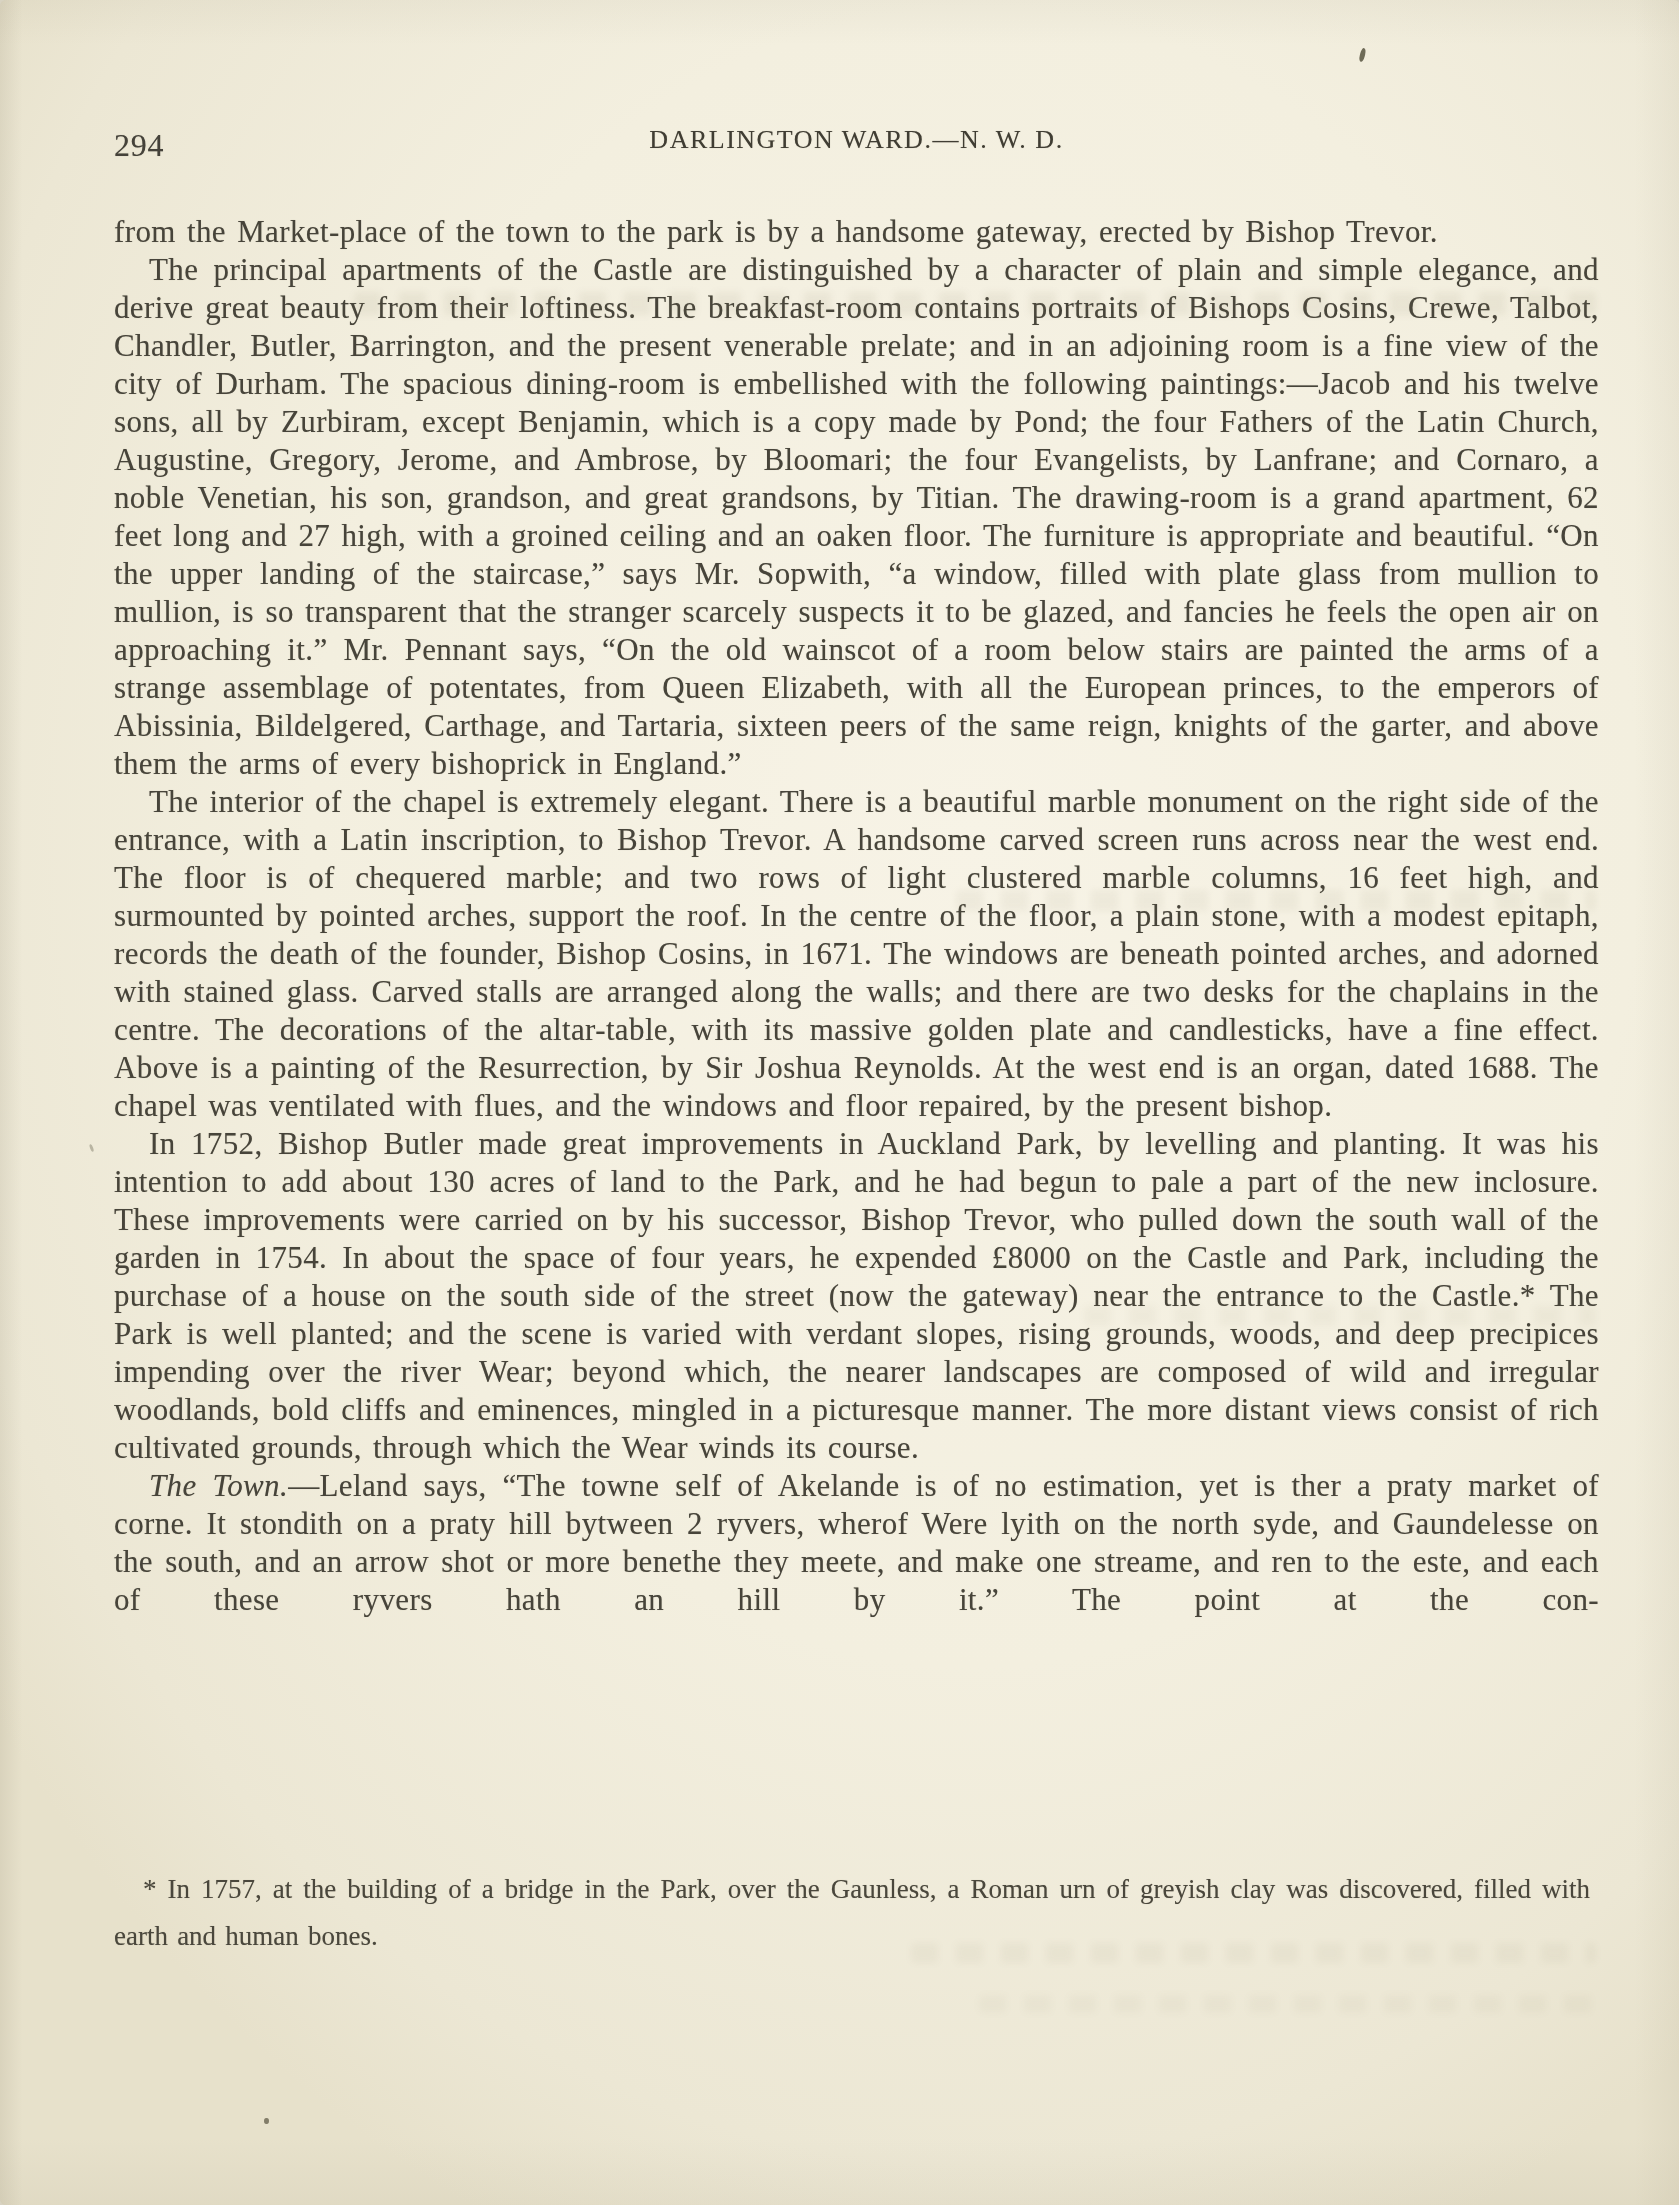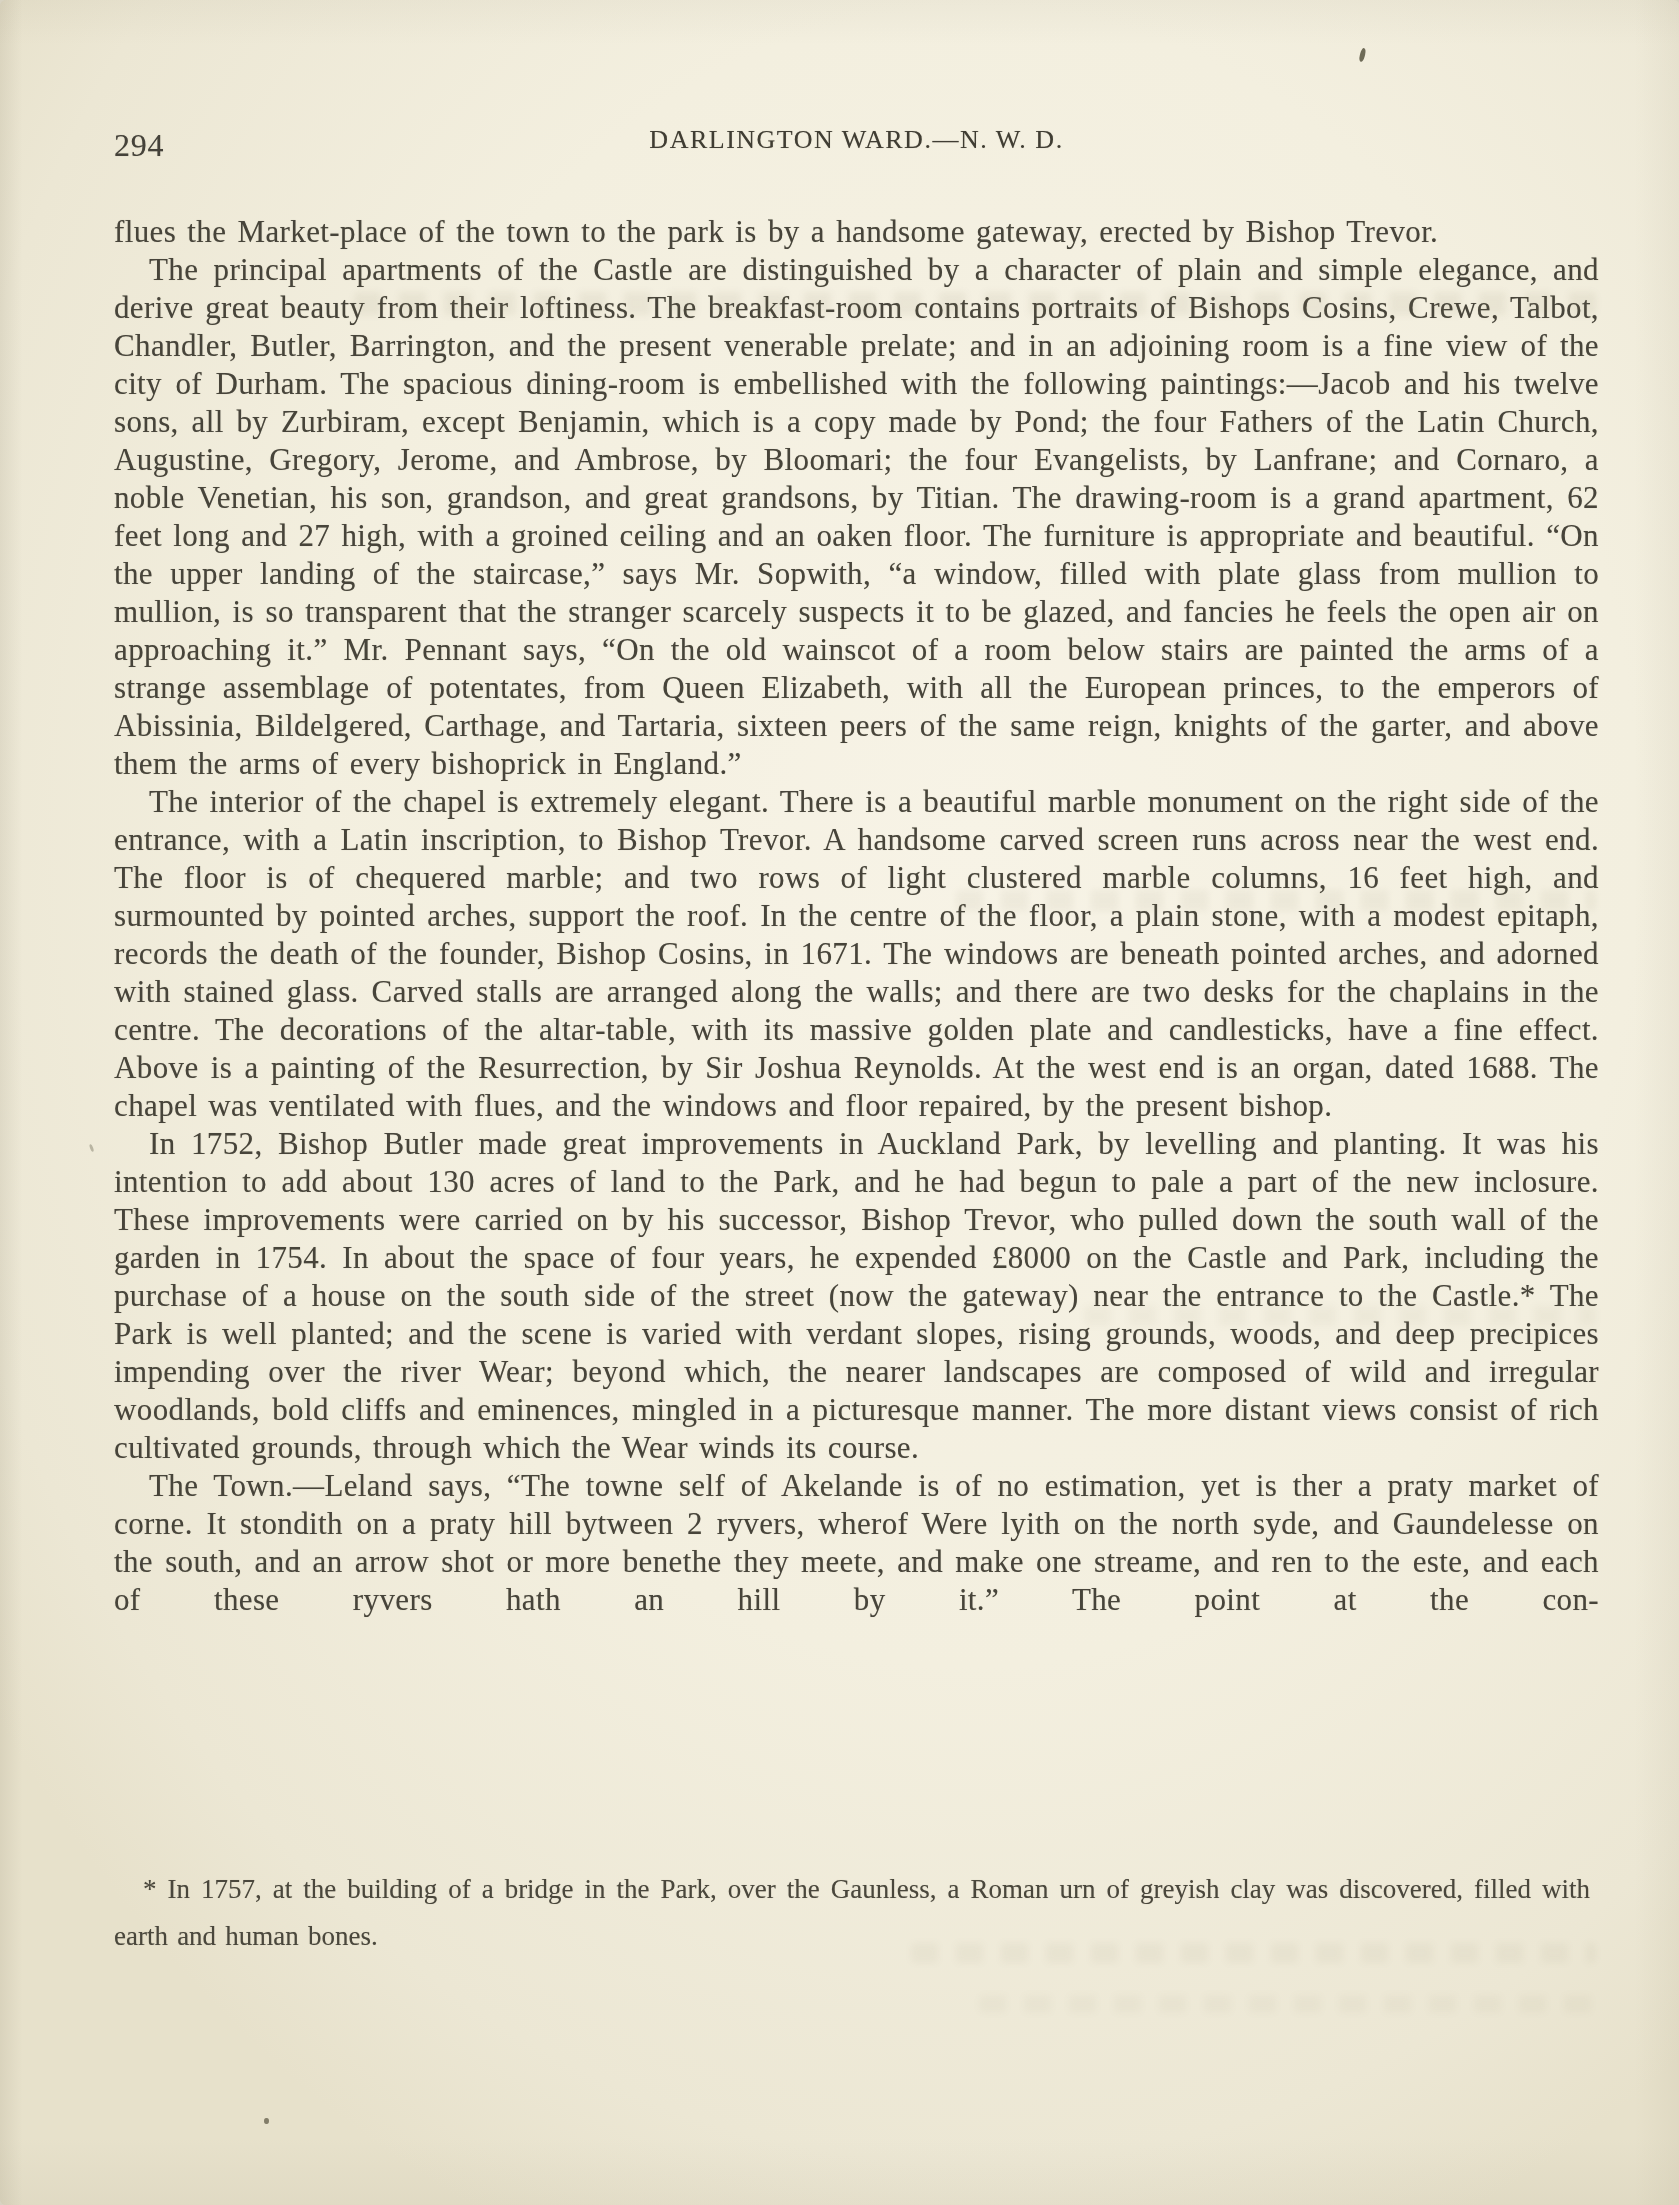--- a/index.html
+++ b/index.html
@@ -58,21 +58,21 @@
     margin: 0;
     font-size: 31px;
     line-height: 38px;
     text-align: justify;
     word-spacing: 0.10em;
     letter-spacing: 0.012em;
     text-shadow: 0 0 0.8px rgba(70,66,52,0.33);
   }
   .para.indent { text-indent: 35px; }
   .para.last-justify { text-align-last: justify; }
-  .lead-italic { }
+  .lead-italic { font-style: italic; }
 
   
   .footnote {
     position: absolute;
     left: 114px;
     top: 1866px;
     width: 1476px;
     font-size: 27px;
     line-height: 47px;
     text-align: justify;
@@ -110,21 +110,21 @@
 <body>
 
 <div class="page">
 
   <div class="header">
     <span class="pagenum">294</span>
     <span class="running-title">DARLINGTON WARD.—N. W. D.</span>
   </div>
 
   <div class="text-column">
-    <p class="para">flues the Market-place of the town to the park is by a handsome gateway, erected by Bishop Trevor.</p>
+    <p class="para">from the Market-place of the town to the park is by a handsome gateway, erected by Bishop Trevor.</p>
     <p class="para indent">The principal apartments of the Castle are distinguished by a character of plain and simple elegance, and derive great beauty from their loftiness. The breakfast-room contains portraits of Bishops Cosins, Crewe, Talbot, Chandler, Butler, Barrington, and the present venerable prelate; and in an adjoining room is a fine view of the city of Durham. The spacious dining-room is embellished with the following paintings:—Jacob and his twelve sons, all by Zurbiram, except Benjamin, which is a copy made by Pond; the four Fathers of the Latin Church, Augustine, Gregory, Jerome, and Ambrose, by Bloomari; the four Evangelists, by Lanfrane; and Cornaro, a noble Venetian, his son, grandson, and great grandsons, by Titian. The drawing-room is a grand apartment, 62 feet long and 27 high, with a groined ceiling and an oaken floor. The furniture is appropriate and beautiful. “On the upper landing of the staircase,” says Mr. Sopwith, “a window, filled with plate glass from mullion to mullion, is so transparent that the stranger scarcely suspects it to be glazed, and fancies he feels the open air on approaching it.” Mr. Pennant says, “On the old wainscot of a room below stairs are painted the arms of a strange assemblage of potentates, from Queen Elizabeth, with all the European princes, to the emperors of Abissinia, Bildelgered, Carthage, and Tartaria, sixteen peers of the same reign, knights of the garter, and above them the arms of every bishoprick in England.”</p>
     <p class="para indent">The interior of the chapel is extremely elegant. There is a beautiful marble monument on the right side of the entrance, with a Latin inscription, to Bishop Trevor. A handsome carved screen runs across near the west end. The floor is of chequered marble; and two rows of light clustered marble columns, 16 feet high, and surmounted by pointed arches, support the roof. In the centre of the floor, a plain stone, with a modest epitaph, records the death of the founder, Bishop Cosins, in 1671. The windows are beneath pointed arches, and adorned with stained glass. Carved stalls are arranged along the walls; and there are two desks for the chaplains in the centre. The decorations of the altar-table, with its massive golden plate and candlesticks, have a fine effect. Above is a painting of the Resurrection, by Sir Joshua Reynolds. At the west end is an organ, dated 1688. The chapel was ventilated with flues, and the windows and floor repaired, by the present bishop.</p>
     <p class="para indent">In 1752, Bishop Butler made great improvements in Auckland Park, by levelling and planting. It was his intention to add about 130 acres of land to the Park, and he had begun to pale a part of the new inclosure. These improvements were carried on by his successor, Bishop Trevor, who pulled down the south wall of the garden in 1754. In about the space of four years, he expended £8000 on the Castle and Park, including the purchase of a house on the south side of the street (now the gateway) near the entrance to the Castle.* The Park is well planted; and the scene is varied with verdant slopes, rising grounds, woods, and deep precipices impending over the river Wear; beyond which, the nearer landscapes are composed of wild and irregular woodlands, bold cliffs and eminences, mingled in a picturesque manner. The more distant views consist of rich cultivated grounds, through which the Wear winds its course.</p>
     <p class="para indent last-justify"><span class="lead-italic">The Town.</span><span>—Leland says, “The towne self of Akelande is of no estimation, yet is ther a praty market of corne. It stondith on a praty hill bytween 2 ryvers, wherof Were lyith on the north syde, and Gaundelesse on the south, and an arrow shot or more benethe they meete, and make one streame, and ren to the este, and each of these ryvers hath an hill by it.” The point at the con-</span></p>
   </div>
 
   <div class="footnote">* In 1757, at the building of a bridge in the Park, over the Gaunless, a Roman urn of greyish clay was discovered, filled with earth and human bones.</div>
 
   <div class="smudge s1"></div>
   <div class="smudge s2"></div>

